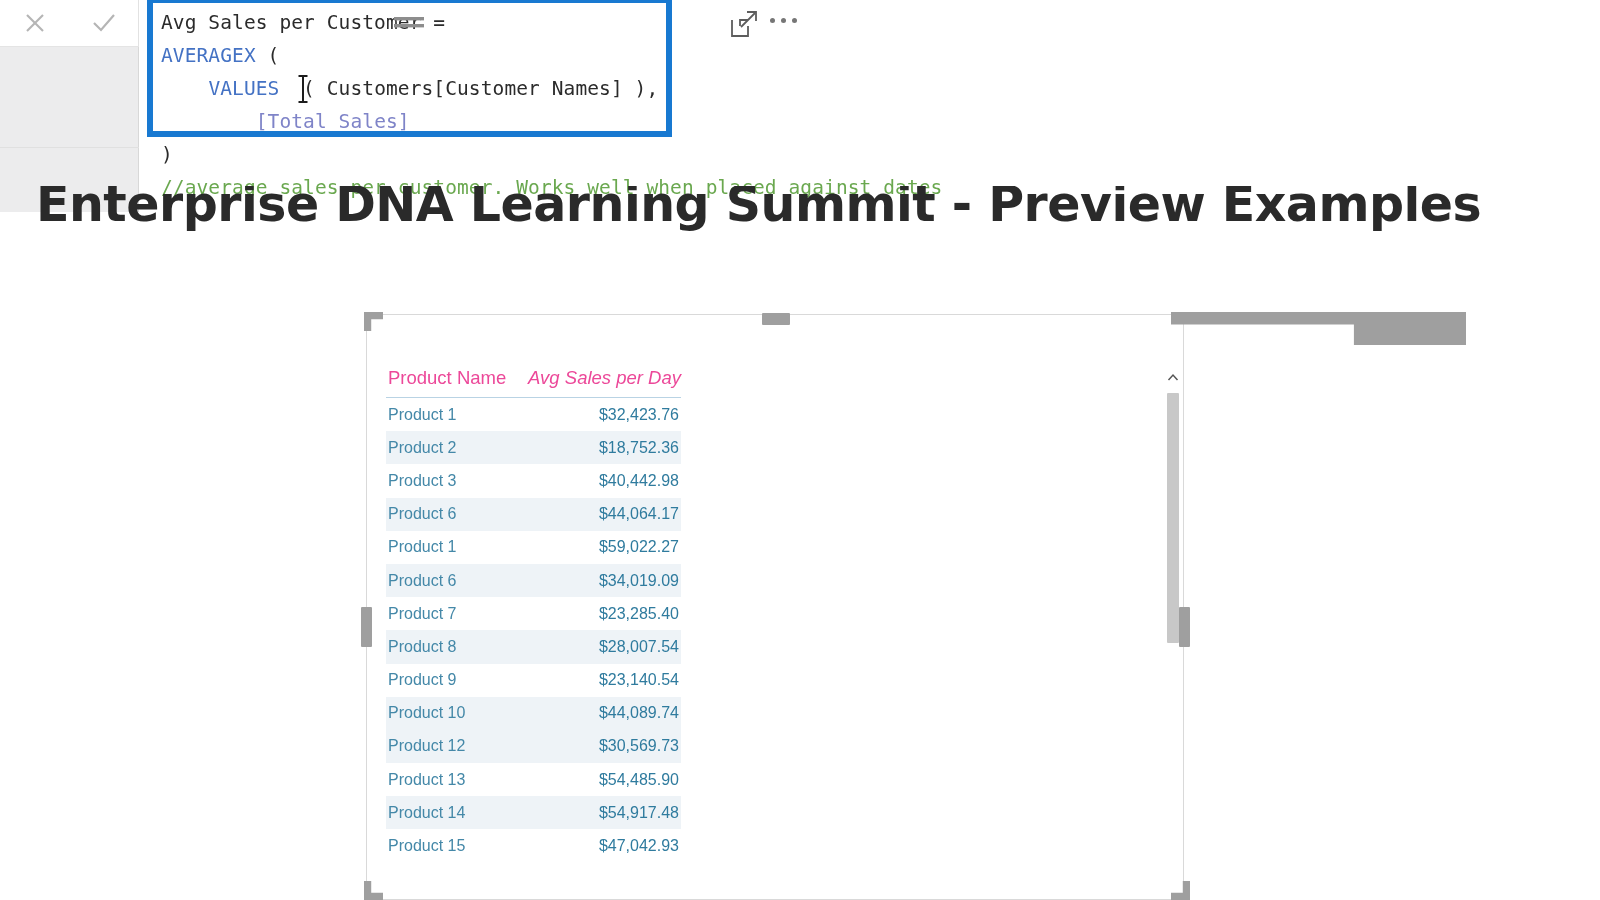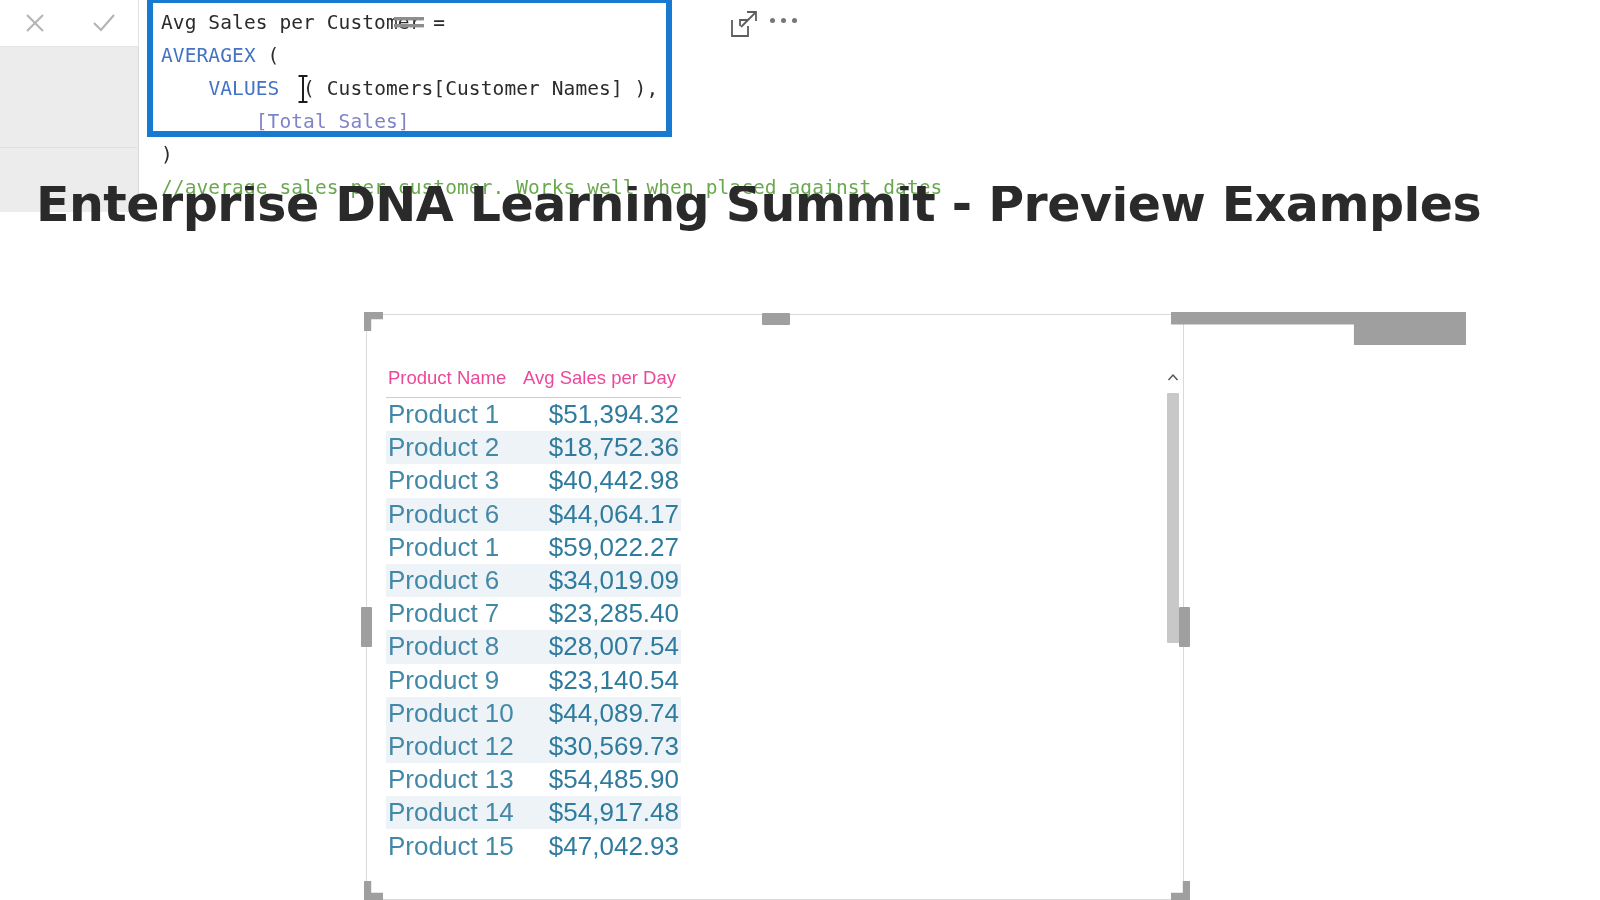--- a/index.html
+++ b/index.html
@@ -216,31 +216,31 @@
     align-items: center;
     border-bottom: 1px solid #b9d3e4;
     width: 295px;
   }
   .th {
     font-size: 18.5px;
     color: #ec4899;
     white-space: nowrap;
   }
   .th.col-product { width: 130px; padding-left: 2px; }
-  .th.col-value   { width: 163px; text-align: center; }
+  .th.col-value   { width: 163px; text-align: right; font-style: italic; }
 
   .tr {
     display: flex;
     height: 33.2px;
     align-items: center;
     width: 295px;
   }
   .tr.band { background: #eef3f7; }
   .td {
-    font-size: 26px;
+    font-size: 16px;
     color: #3f7d9e;
     white-space: nowrap;
   }
   .td.col-product { width: 130px; padding-left: 2px; color: #4488a8; }
   .td.col-value   { width: 163px; text-align: right; padding-right: 2px; color: #2f7b9e; }
 
   
   #table-scrollbar {
     position: absolute;
     left: 798px;
@@ -313,21 +313,21 @@
   <div id="visual-header"></div>
 
   <div id="table-grid">
     <div id="table-header-row">
       <div class="th col-product">Product Name</div>
       <div class="th col-value">Avg Sales per Day</div>
     </div>
     <div id="table-body">
         <div class="tr">
           <div class="td col-product">Product 1</div>
-          <div class="td col-value">$51,394.32</div>
+          <div class="td col-value">$32,423.76</div>
         </div>
         <div class="tr band">
           <div class="td col-product">Product 2</div>
           <div class="td col-value">$18,752.36</div>
         </div>
         <div class="tr">
           <div class="td col-product">Product 3</div>
           <div class="td col-value">$40,442.98</div>
         </div>
         <div class="tr band">

